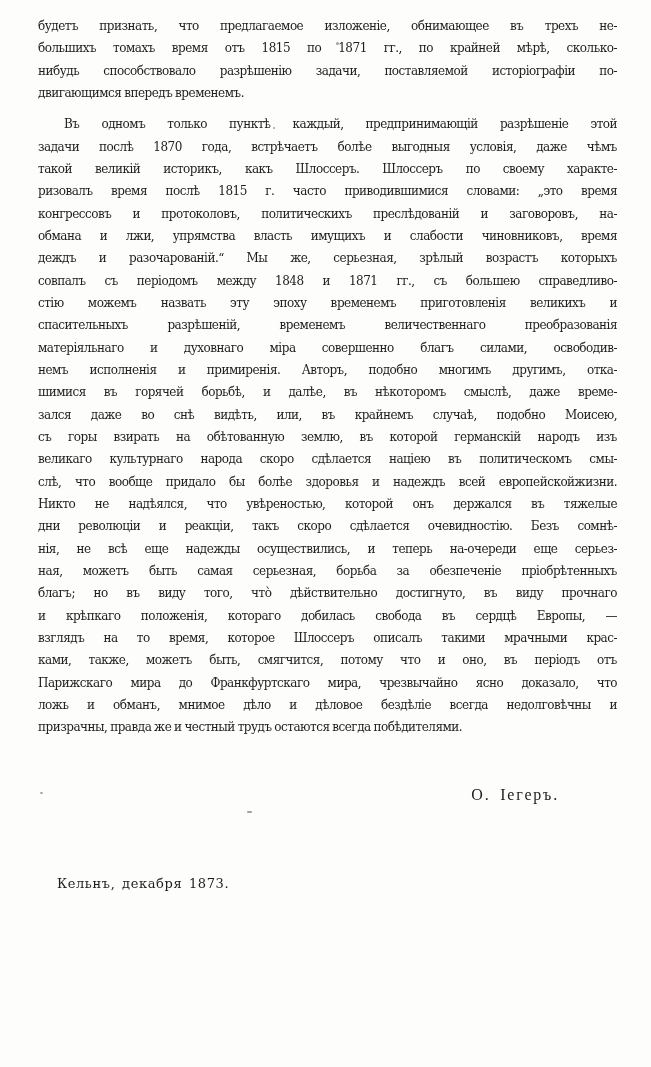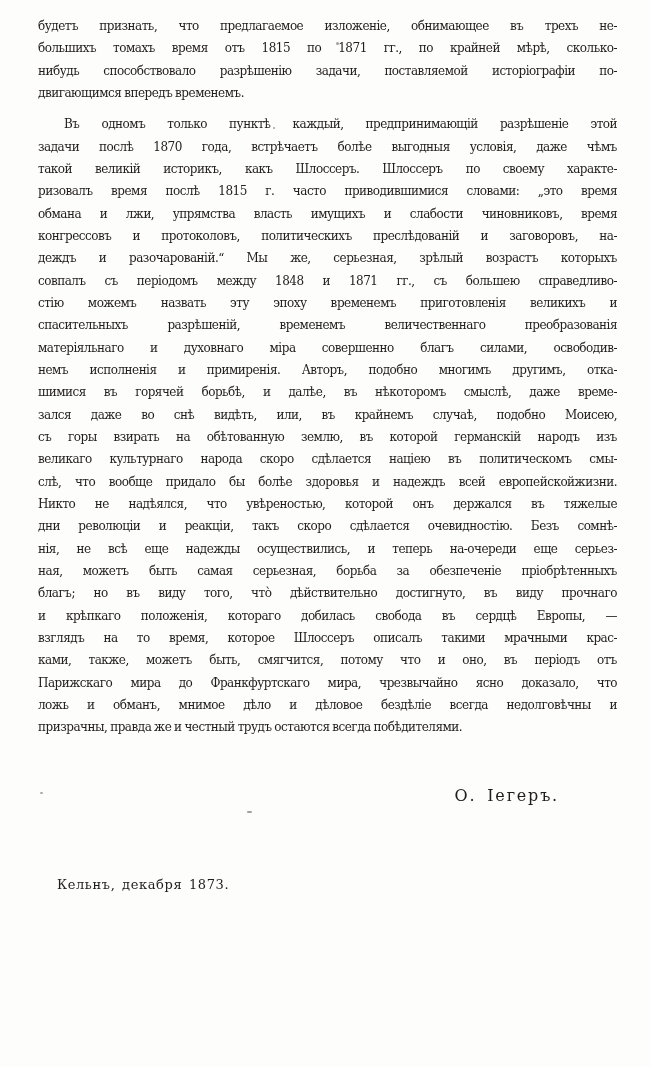--- a/index.html
+++ b/index.html
@@ -36,20 +36,21 @@
     white-space: normal;
   }
   .line.last { text-align-last: left; }
   .signature {
     margin-top: 47px;
     padding-right: 58px;
     text-align: right;
     font-size: 16px;
     letter-spacing: 1.8px;
     word-spacing: 4px;
+    font-family: Liberation Serif, serif;
   }
   .dateline {
     margin-top: 72px;
     padding-left: 19px;
     font-size: 13px;
     letter-spacing: 0.6px;
     word-spacing: 2px;
   }
   .speck {
     position: absolute;
@@ -75,22 +76,22 @@
         <div class="line">большихъ томахъ время отъ 1815 по 1871 гг., по крайней мѣрѣ, сколько-</div>
         <div class="line">нибудь способствовало разрѣшенію задачи, поставляемой исторіографіи по-</div>
         <div class="line last">двигающимся впередъ временемъ.</div>
       </div>
 
     <div class="paragraph indented">
         <div class="line">Въ одномъ только пунктѣ каждый, предпринимающій разрѣшеніе этой</div>
         <div class="line">задачи послѣ 1870 года, встрѣчаетъ болѣе выгодныя условія, даже чѣмъ</div>
         <div class="line">такой великій историкъ, какъ Шлоссеръ. Шлоссеръ по своему характе-</div>
         <div class="line">ризовалъ время послѣ 1815 г. часто приводившимися словами: „это время</div>
+        <div class="line">конгрессовъ и протоколовъ, политическихъ преслѣдованій и заговоровъ, на-</div>
         <div class="line">обмана и лжи, упрямства власть имущихъ и слабости чиновниковъ, время</div>
-        <div class="line">конгрессовъ и протоколовъ, политическихъ преслѣдованій и заговоровъ, на-</div>
         <div class="line">деждъ и разочарованій.“ Мы же, серьезная, зрѣлый возрастъ которыхъ</div>
         <div class="line">совпалъ съ періодомъ между 1848 и 1871 гг., съ большею справедливо-</div>
         <div class="line">стію можемъ назвать эту эпоху временемъ приготовленія великихъ и</div>
         <div class="line">спасительныхъ разрѣшеній, временемъ величественнаго преобразованія</div>
         <div class="line">матеріяльнаго и духовнаго міра совершенно благъ силами, освободив-</div>
         <div class="line">немъ исполненія и примиренія. Авторъ, подобно многимъ другимъ, отка-</div>
         <div class="line">шимися въ горячей борьбѣ, и далѣе, въ нѣкоторомъ смыслѣ, даже време-</div>
         <div class="line">зался даже во снѣ видѣть, или, въ крайнемъ случаѣ, подобно Моисею,</div>
         <div class="line">съ горы взирать на обѣтованную землю, въ которой германскій народъ изъ</div>
         <div class="line">великаго культурнаго народа скоро сдѣлается націею въ политическомъ смы-</div>

